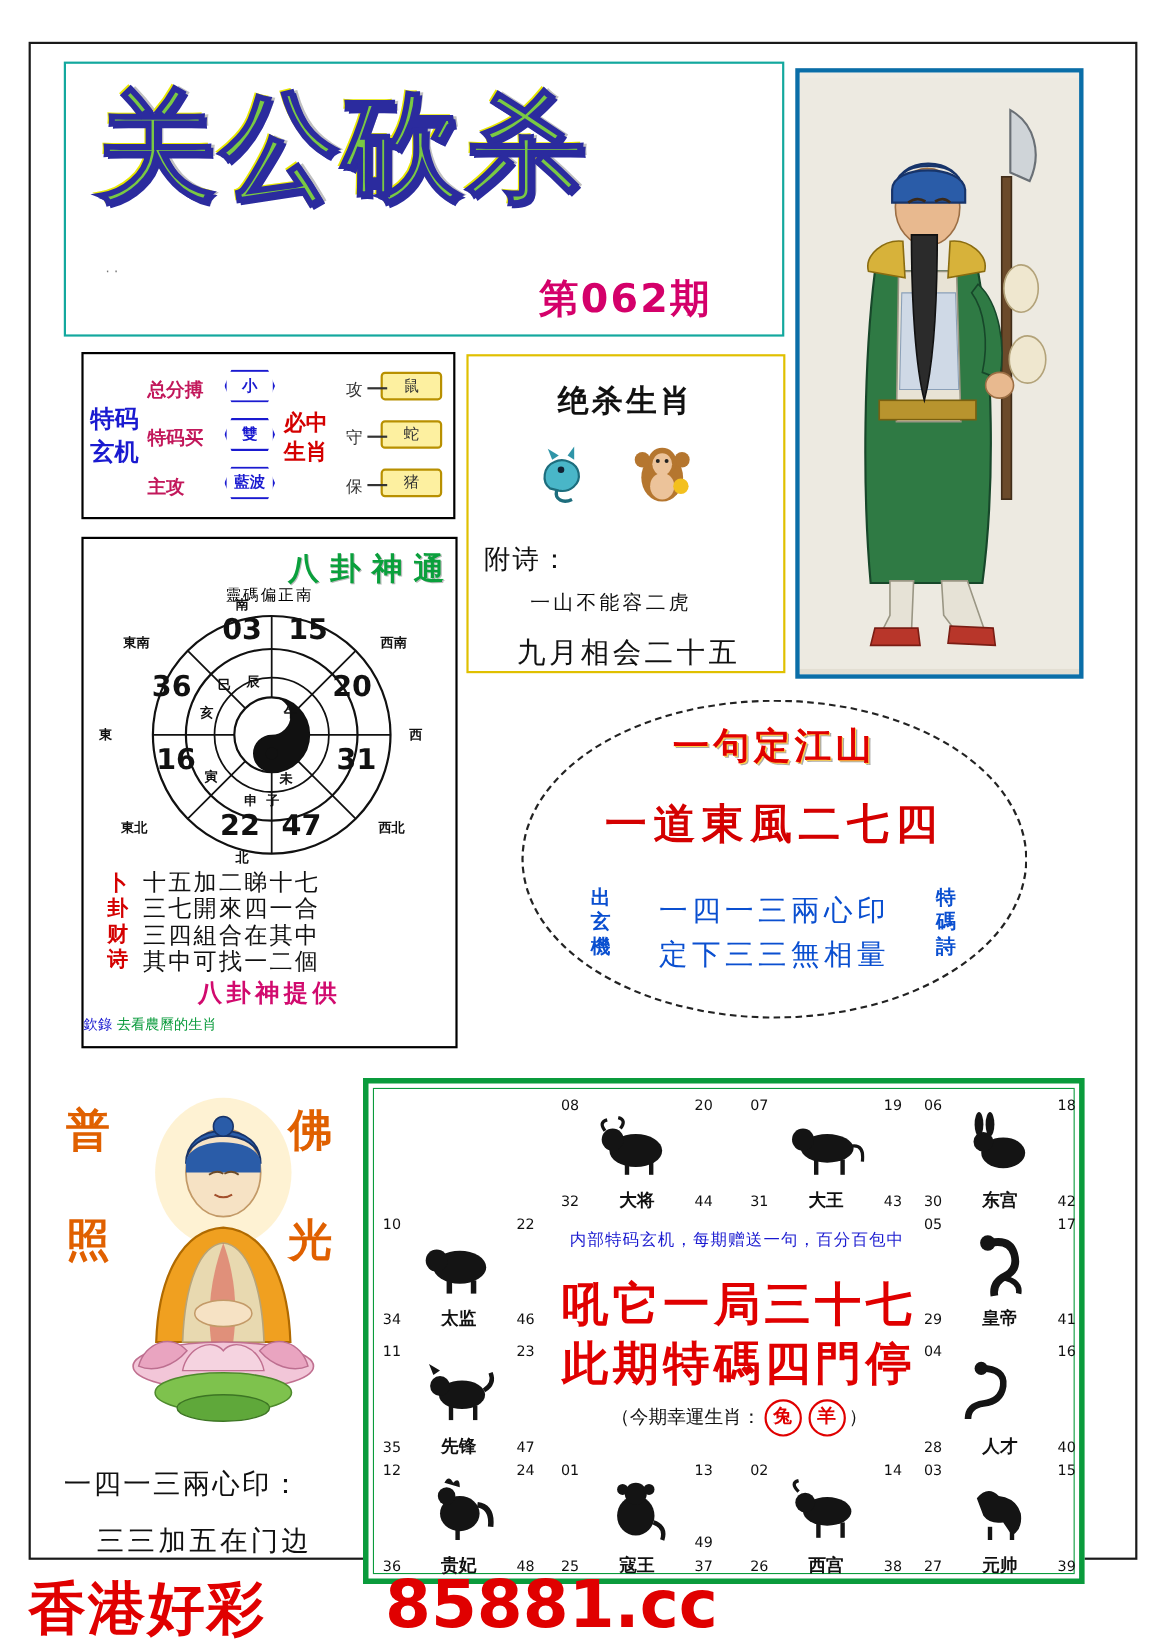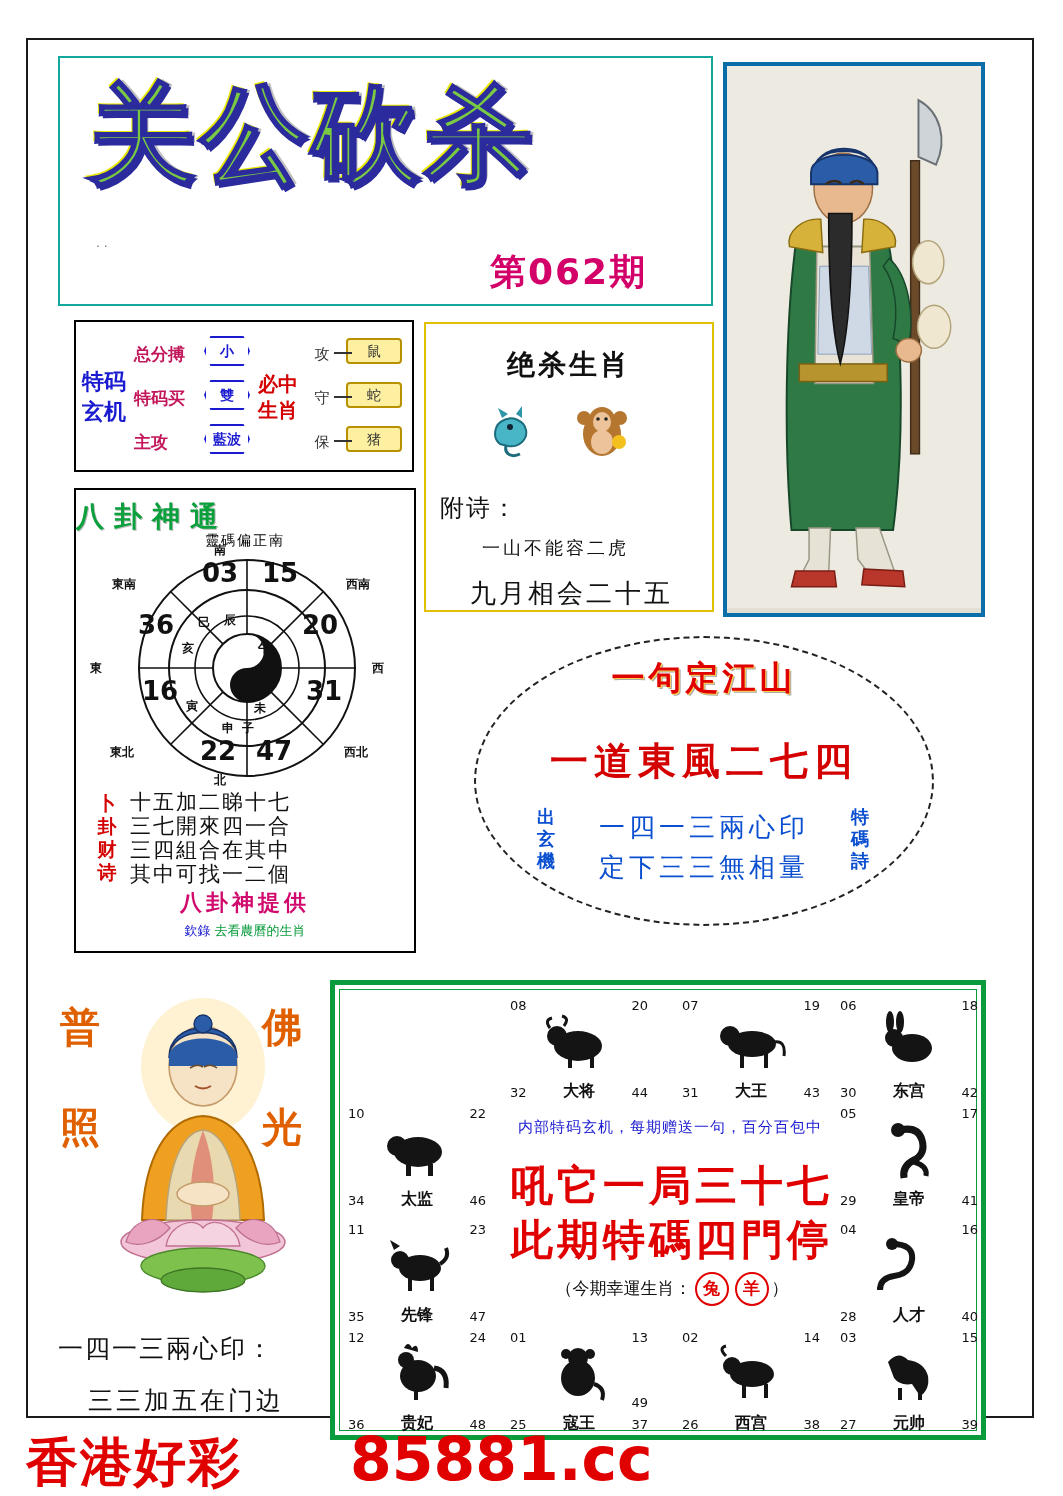--- a/index.html
+++ b/index.html
@@ -103,48 +103,48 @@
   .jssx-icons { position:absolute; left:50px; top:70px; width:190px; height:70px; }
   .jssx-poem-label { position:absolute; left:14px; top:168px; font-size:24px; color:#111; letter-spacing:2px; }
   .jssx-l1 { position:absolute; left:56px; top:212px; font-size:18px; color:#111; letter-spacing:3px; }
   .jssx-l2 { position:absolute; left:44px; top:252px; font-size:26px; color:#111; letter-spacing:3px; }
 
   
   .bagua {
     position:absolute; left:74px; top:488px; width:342px; height:465px;
     border:2px solid #000; background:#fff; box-sizing:border-box;
   }
-  .bg-title { position:absolute; left:0; top:8px; width:100%; text-align:left;
+  .bg-title { position:absolute; left:0; top:8px; width:100%; text-align:right;
     font-size:28px; font-weight:bold; color:#0aa03c; letter-spacing:10px;
     text-shadow:1px 1px 0 #bbb; }
   .bg-sub { position:absolute; left:0; top:42px; width:100%; text-align:center;
     font-size:14px; color:#000000; letter-spacing:2px; }
   .bg-wrap { position:absolute; left:18px; top:58px; width:306px; height:240px; }
   .bg-dir { position:absolute; font-size:12px; color:#111; font-weight:bold; }
   .bg-num { position:absolute; font-size:26px; color:#111; font-weight:bold; }
   .poem-block { position:absolute; left:14px; top:300px; width:314px; height:95px; }
   .poem-left { position:absolute; left:0; top:2px; width:34px; font-size:19px; font-weight:bold;
     color:#d40000; line-height:23px; text-align:center; }
   .poem-lines { position:absolute; left:40px; top:0; font-size:21px; color:#111; line-height:24px; letter-spacing:2px; }
   .bg-foot1 { position:absolute; left:0; top:398px; width:100%; text-align:center;
     font-size:22px; font-weight:bold; color:#d10a6e; letter-spacing:4px; }
-  .bg-foot2 { position:absolute; left:0; top:432px; width:100%; text-align:center;
+  .bg-foot2 { position:absolute; left:0; top:432px; width:100%; 
     font-size:13px; color:#1a1ad0; }
   .bg-foot2 .g { color:#0a9b3c; }
 
   
   .ellipse {
     position:absolute; left:474px; top:636px; width:460px; height:290px;
     border:2px dashed #222; border-radius:50%; box-sizing:border-box;
   }
   .el-title { position:absolute; left:0; top:18px; width:100%; text-align:center;
     font-size:33px; font-weight:bold; color:#e00000; letter-spacing:4px;
     text-shadow:1px 1px 0 #ffd24d, 2px 2px 0 #aaa; }
   .el-main { position:absolute; left:0; top:86px; width:100%; text-align:center;
-    font-size:38px; font-weight:bold; color:#d40000; letter-spacing:6px;margin-top:12px; }
+    font-size:38px; font-weight:bold; color:#d40000; letter-spacing:6px; }
   .el-sideL { position:absolute; left:58px; top:168px; width:24px; font-size:18px;
     color:#0a4fd0; line-height:22px; text-align:center; font-weight:bold;}
   .el-sideR { position:absolute; left:372px; top:168px; width:24px; font-size:18px;
     color:#0a4fd0; line-height:22px; text-align:center; font-weight:bold;}
   .el-c1 { position:absolute; left:0; top:172px; width:100%; text-align:center;
     font-size:26px; color:#0a4fd0; letter-spacing:4px; }
   .el-c2 { position:absolute; left:0; top:212px; width:100%; text-align:center;
     font-size:26px; color:#0a4fd0; letter-spacing:4px; }
 
   

